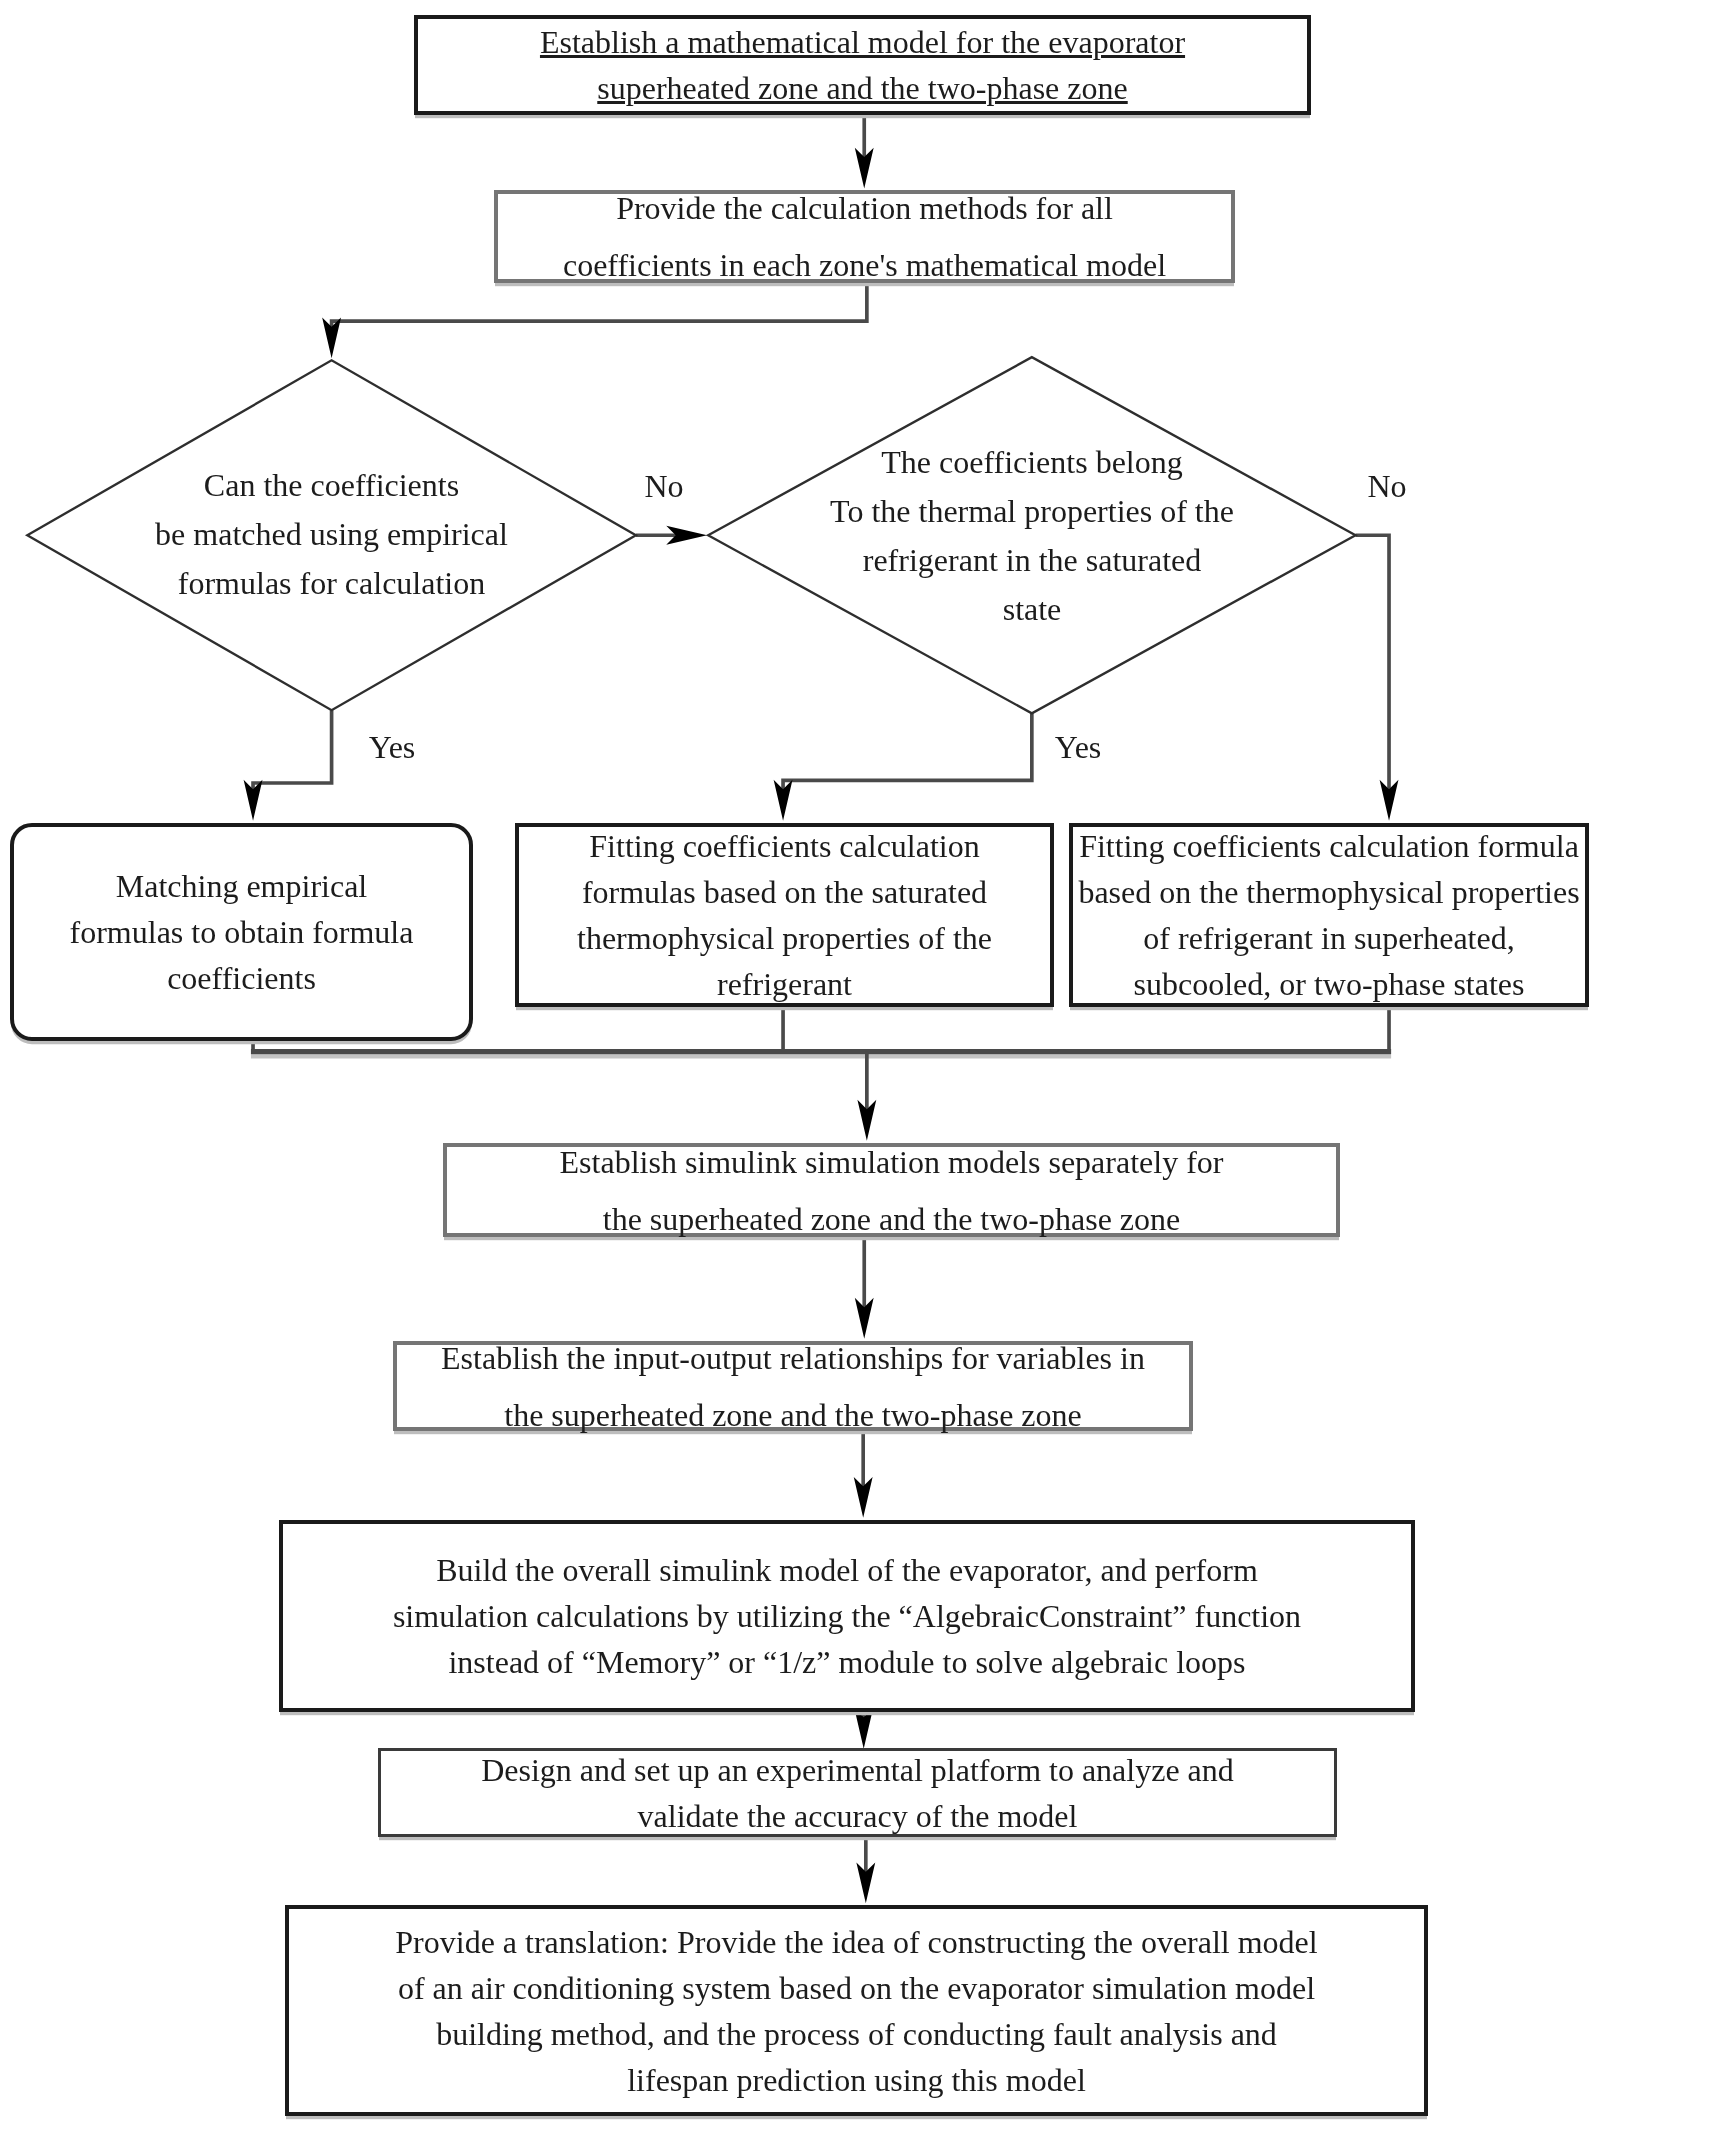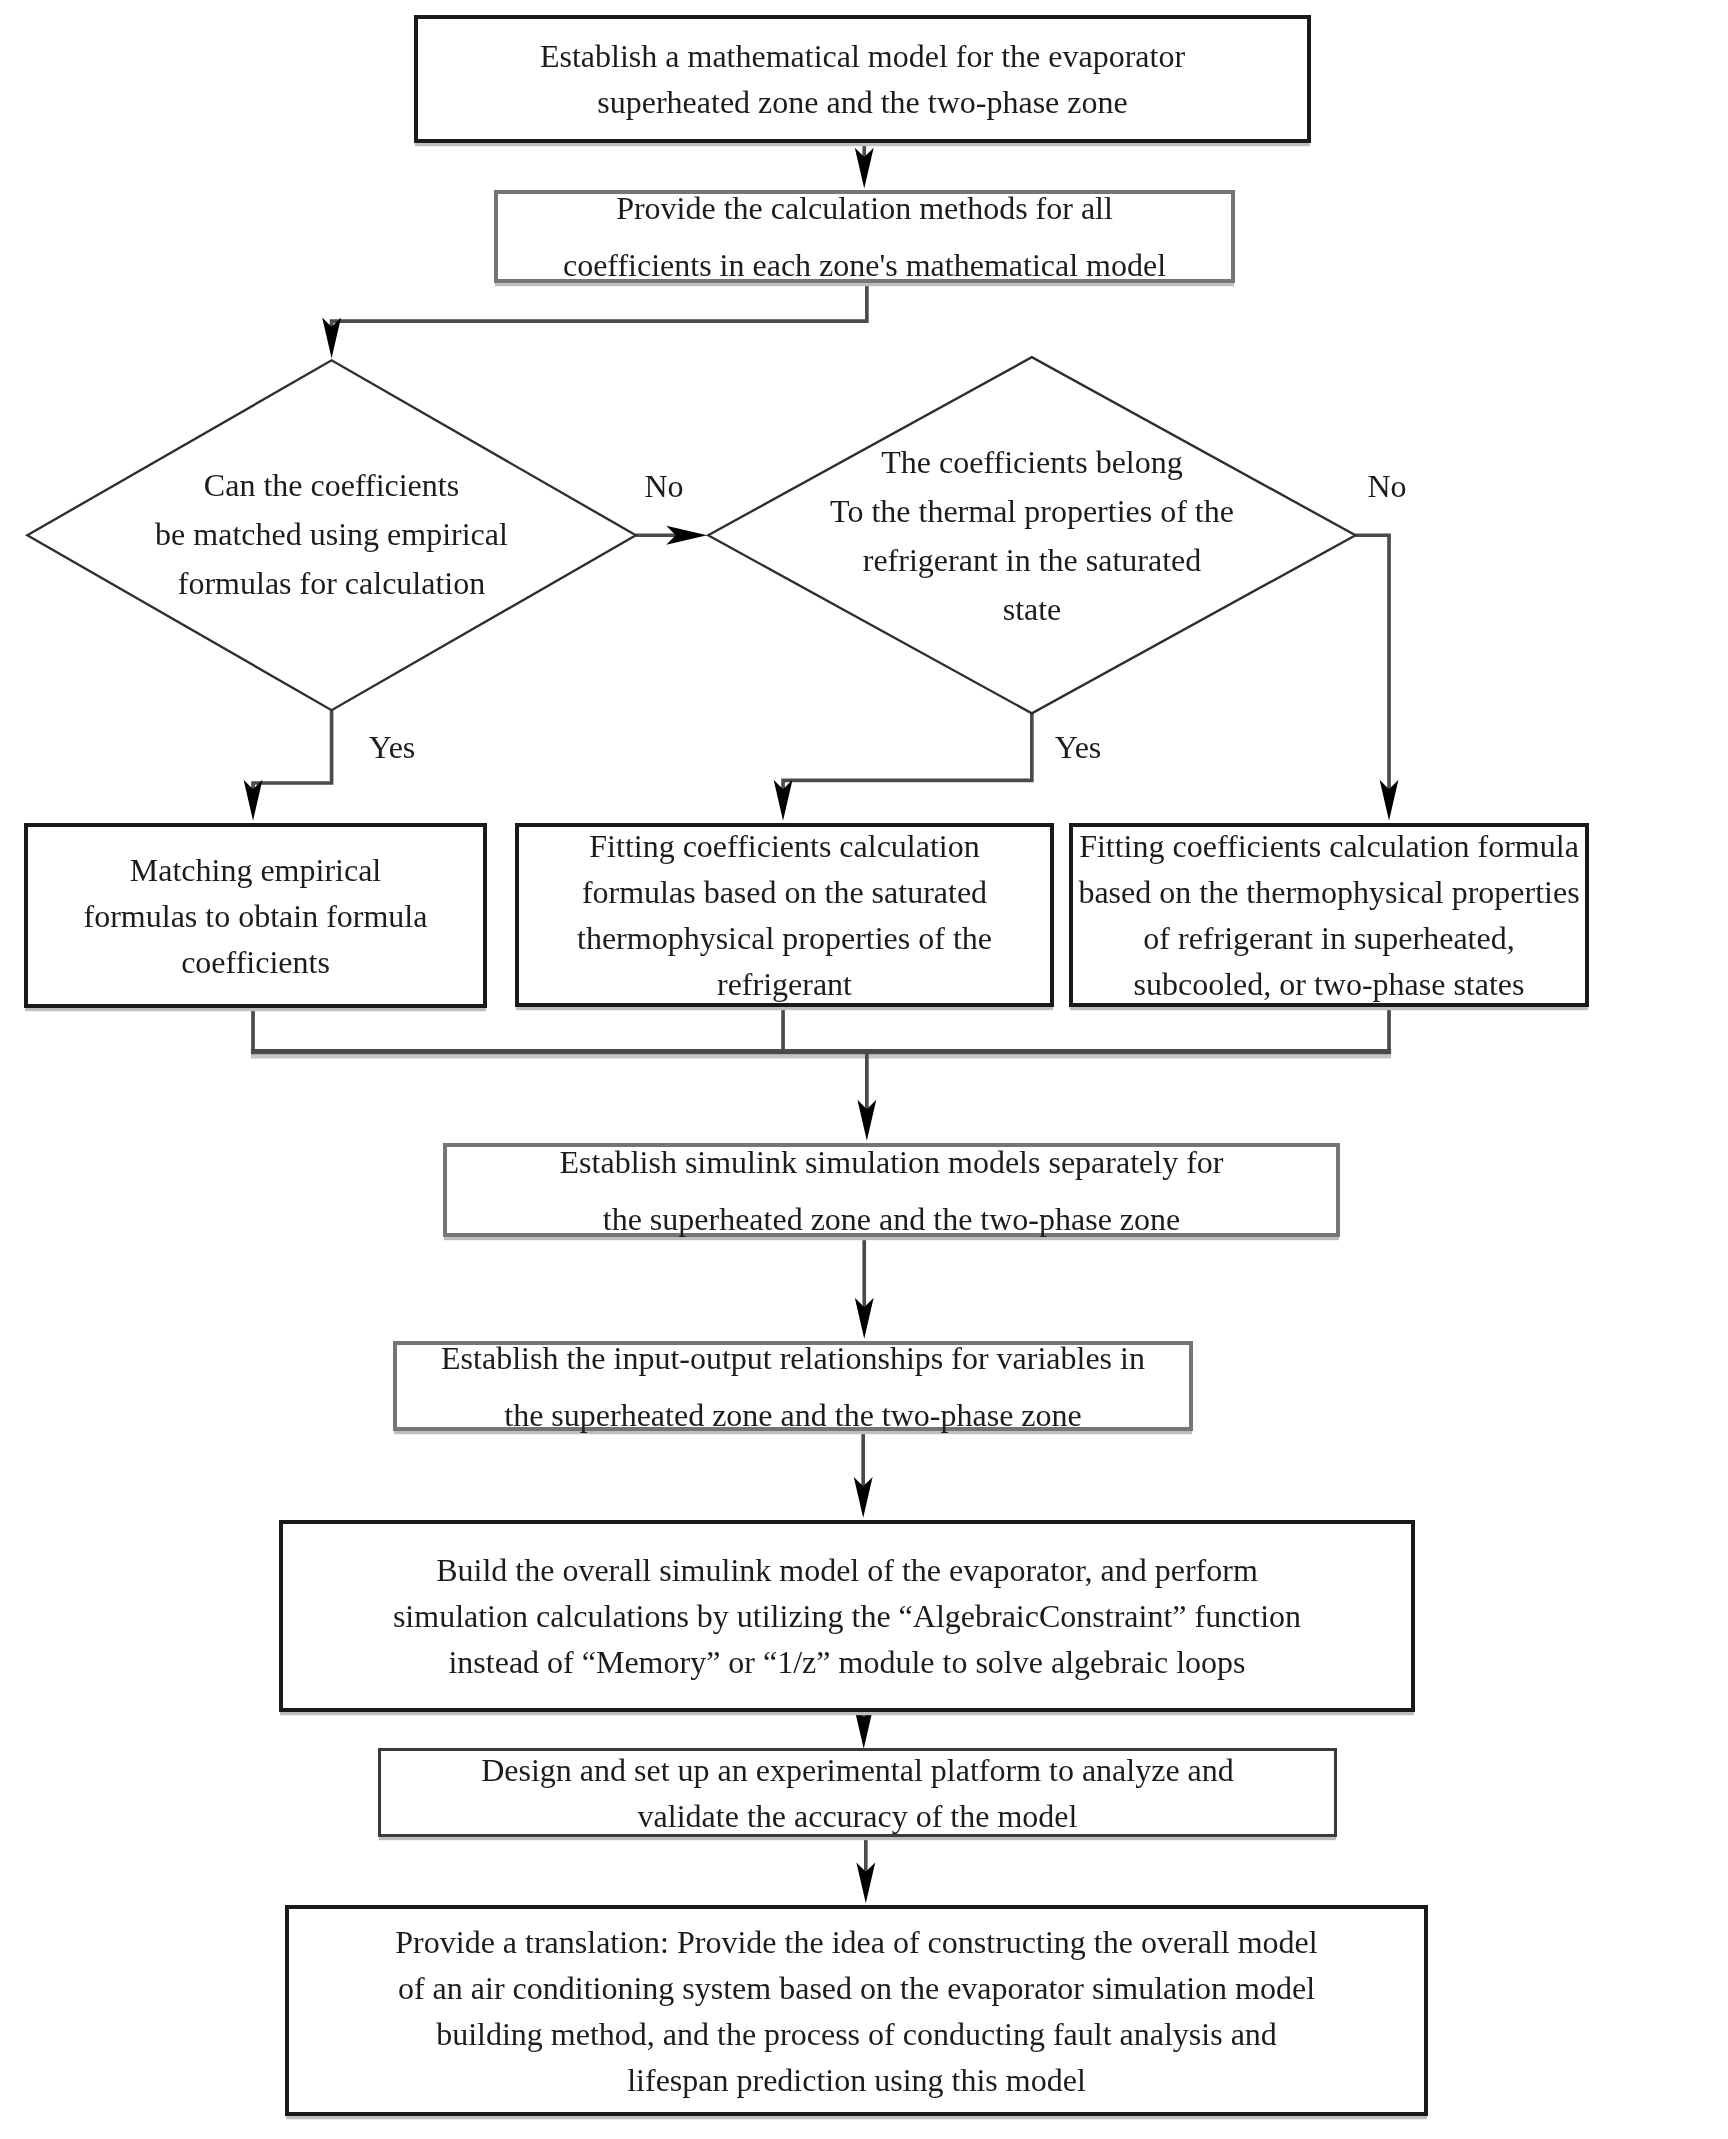--- a/index.html
+++ b/index.html
@@ -72,21 +72,21 @@
       <polygon points="1650,2556 1632,2478 1650,2496 1668,2478"></polygon>
       <polygon points="1648,2898 1630,2820 1648,2838 1666,2820"></polygon>
       <polygon points="1649,3339 1631,3261 1649,3279 1667,3261"></polygon>
       <polygon points="1653,3634 1635,3556 1653,3574 1671,3556"></polygon>
     </g>
 
     <polygon points="52,1022 633,688 1214,1022 633,1356" fill="#ffffff" stroke="#2e2e2e" stroke-width="4.5"></polygon>
     <polygon points="1352,1022 1970,682 2588,1022 1970,1362" fill="#ffffff" stroke="#2e2e2e" stroke-width="4.5"></polygon>
   </svg>
 
-  <div class="node rect b-dark" style="left:414px;top:14.7px;width:897px;height:128px;">
+  <div class="node rect b-dark" style="left:414px;top:14.7px;width:897px;height:100px;text-decoration:underline;">
     <div class="ln">Establish a mathematical model for the evaporator</div>
     <div class="ln">superheated zone and the two-phase zone</div>
   </div>
 
   <div class="node rect b-gray" style="left:494px;top:190px;width:741px;height:93px;">
     <div class="ln">Provide the calculation methods for all</div>
     <div class="ln">coefficients in each zone's mathematical model</div>
   </div>
 
   <div class="diamond-text" style="left:96px;top:456px;width:471px;height:157px;">
@@ -100,21 +100,21 @@
     <div class="ln">To the thermal properties of the</div>
     <div class="ln">refrigerant in the saturated</div>
     <div class="ln">state</div>
   </div>
 
   <span class="lbl" style="left:664px;top:486px;">No</span>
   <span class="lbl" style="left:1387px;top:486px;">No</span>
   <span class="lbl" style="left:392px;top:747px;">Yes</span>
   <span class="lbl" style="left:1078px;top:747px;">Yes</span>
 
-  <div class="node rect b-dark" style="left:24px;top:823px;width:463px;height:185px;">
+  <div class="node rect b-dark" style="left:10px;top:823px;width:463px;height:218px;border-radius:22px;">
     <div class="ln">Matching empirical</div>
     <div class="ln">formulas to obtain formula</div>
     <div class="ln">coefficients</div>
   </div>
 
   <div class="node rect b-dark" style="left:515px;top:823px;width:539px;height:184px;">
     <div class="ln">Fitting coefficients calculation</div>
     <div class="ln">formulas based on the saturated</div>
     <div class="ln">thermophysical properties of the</div>
     <div class="ln">refrigerant</div>

